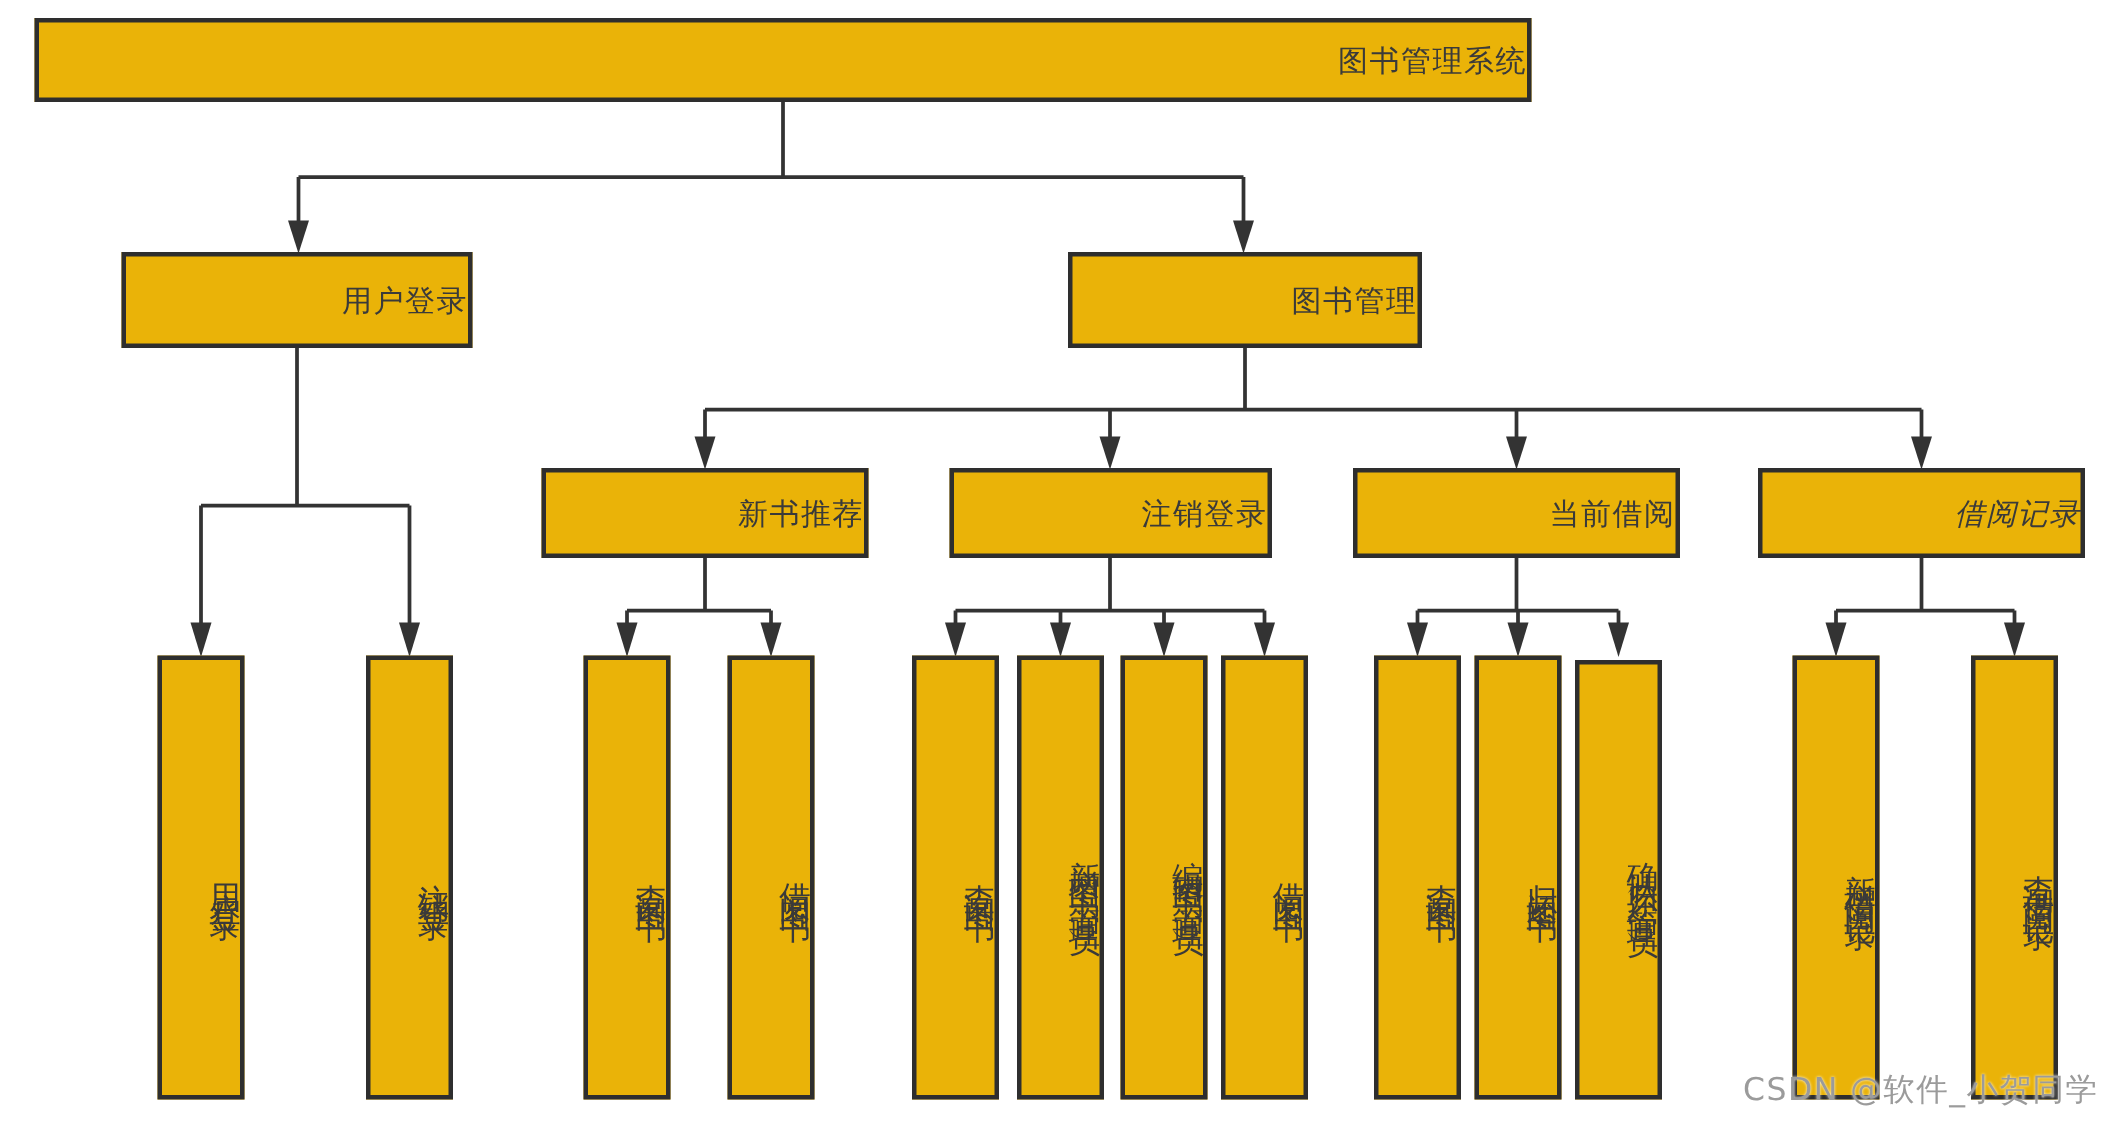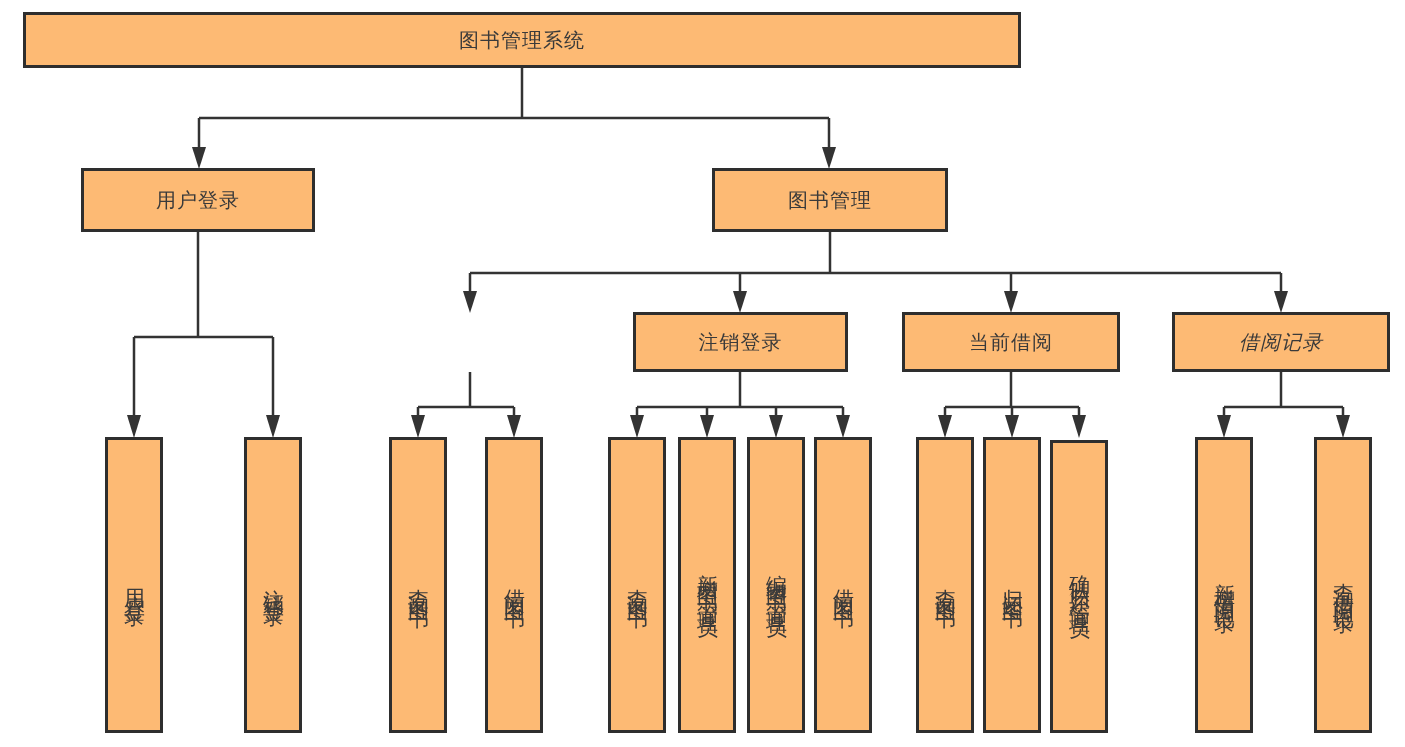--- a/index.html
+++ b/index.html
@@ -15,25 +15,25 @@
     position: absolute;
     left: 0; top: 0;
     width: 1405px; height: 747px;
     pointer-events: none;
   }
   .connectors line { stroke: #333333; stroke-width: 2.5; }
   .connectors polygon { fill: #333333; }
   .node {
     position: absolute;
     box-sizing: border-box;
-    background: #fdba74;
+    background: #eab308;
     border: 3px solid #2e2e2e;
     display: flex;
     align-items: center;
-    justify-content: center;
+    justify-content: flex-end;
     color: #3a3a3a;
   }
   .h-node .node-label {
     font-size: 20px;
     letter-spacing: 1px;
     white-space: nowrap;
   }
   .v-node .node-label {
     writing-mode: vertical-rl;
     font-size: 21px;
@@ -130,20 +130,23 @@
     <span class="node-label">图书管理系统</span>
   </div>
 
   <div class="node h-node" style="left:81px; top:168px; width:234px; height:64px;">
     <span class="node-label">用户登录</span>
   </div>
   <div class="node h-node" style="left:712px; top:168px; width:236px; height:64px;font-family:Liberation Serif, serif;">
     <span class="node-label">图书管理</span>
   </div>
 
+  <div class="node h-node" style="left:361px; top:312px; width:218px; height:60px;">
+    <span class="node-label">新书推荐</span>
+  </div>
   <div class="node h-node" style="left:633px; top:312px; width:215px; height:60px;">
     <span class="node-label">注销登录</span>
   </div>
   <div class="node h-node" style="left:902px; top:312px; width:218px; height:60px;">
     <span class="node-label">当前借阅</span>
   </div>
   <div class="node h-node" style="left:1172px; top:312px; width:218px; height:60px;font-style:italic;">
     <span class="node-label">借阅记录</span>
   </div>
 
@@ -184,14 +187,15 @@
     <span class="node-label">确认归还（管理员）</span>
   </div>
 
   <div class="node v-node" style="left:1195px; top:437px; width:58px; height:296px;">
     <span class="node-label">新增借阅记录</span>
   </div>
   <div class="node v-node" style="left:1314px; top:437px; width:58px; height:296px;">
     <span class="node-label">查询借阅记录</span>
   </div>
 
+  <div class="watermark">CSDN @软件_小贺同学</div>
 
 </div>
 
 </body></html>

